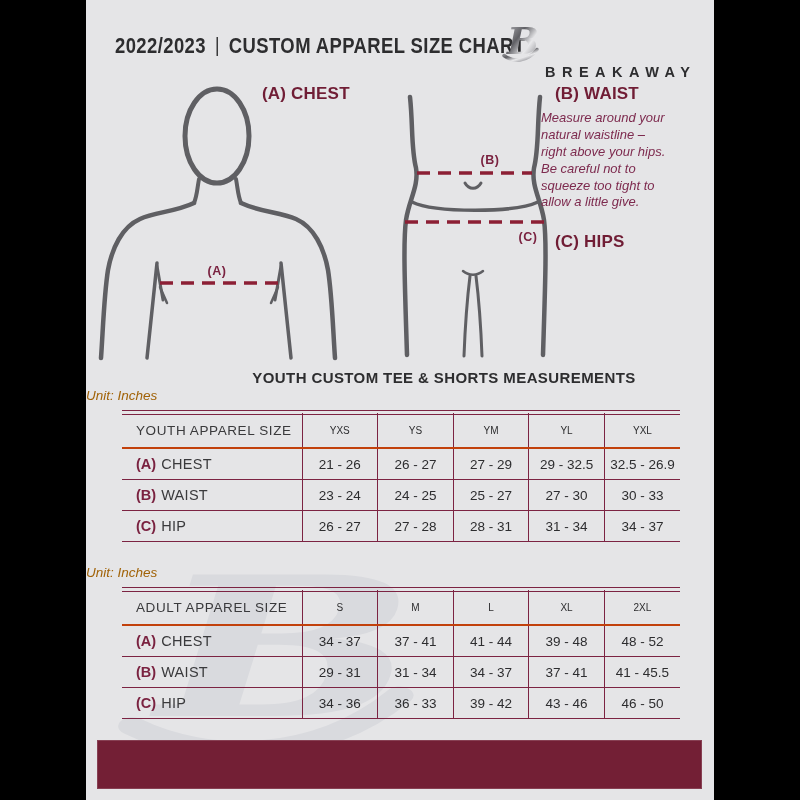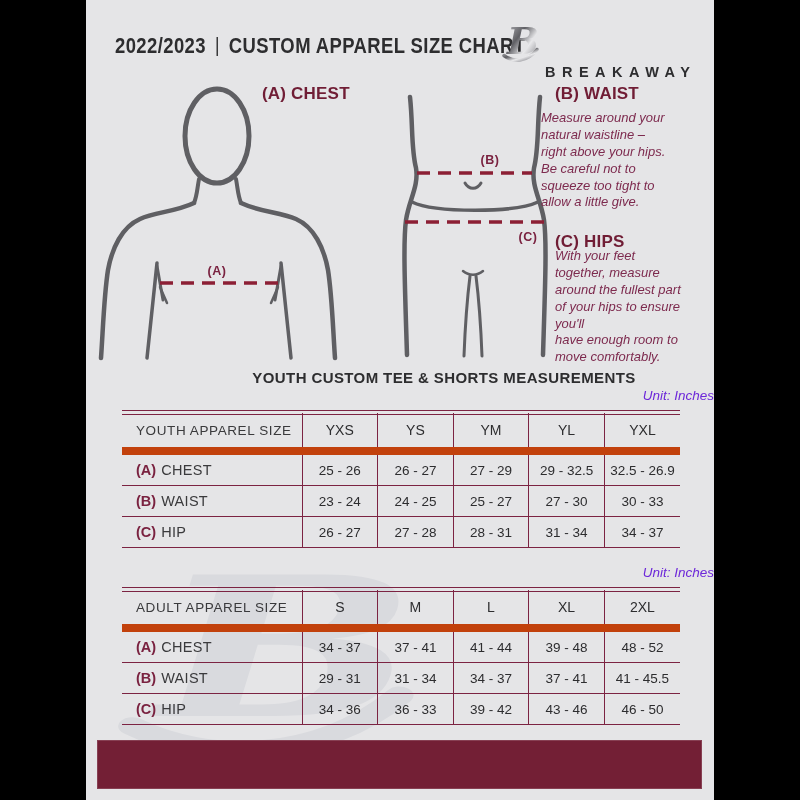--- a/index.html
+++ b/index.html
@@ -25,38 +25,38 @@
   
   .guide-heading{position:absolute;font-size:17px;font-weight:800;color:#701d35;letter-spacing:.2px;}
   .guide-body{position:absolute;font-size:13px;font-style:italic;color:#7d2a4e;line-height:1.3;white-space:pre-line;}
   #chest-heading{left:176px;top:84px;}   #chest-body{left:176px;top:110px;width:195px;}
   #waist-heading{left:469px;top:84px;}   #waist-body{left:455px;top:110px;width:175px;}
   #hips-heading{left:469px;top:232px;}   #hips-body{left:469px;top:248px;width:180px;}
 
   
   .section-title{position:absolute;left:0;width:716px;text-align:center;font-size:15px;font-weight:bold;
                  color:#2d2d2f;letter-spacing:.4px;}
-  .section-unit{position:absolute;left:0;width:628px;text-align:right;font-size:13.5px;font-style:italic;color:#6d28d9;}
+  .section-unit{position:absolute;left:0;width:628px;text-align:left;font-size:13.5px;font-style:italic;color:#a16207;}
   #youth-title{top:369px;} #youth-unit{top:388px;}
   #adult-title{top:546px;} #adult-unit{top:565px;}
 
   
   .dbl-line{position:absolute;left:36px;width:558px;height:3px;
             border-top:1px solid #7c2342;border-bottom:1px solid #7c2342;}
   #youth-dbl{top:410px;} #adult-dbl{top:587px;}
   .size-table{position:absolute;left:36px;width:558px;border-collapse:collapse;table-layout:fixed;}
   #youth-table{top:413px;} #adult-table{top:590px;}
   .size-table th,.size-table td{padding:0;height:30px;vertical-align:middle;text-align:center;font-weight:normal;}
   .size-table thead th{height:34px;}
-  .size-table thead tr{border-bottom:8px solid #c2410c;}
+  .size-table thead tr{border-bottom:2px solid #c2410c;}
   .size-table tbody tr{border-bottom:1.5px solid #7c2342;}
   .size-table th:not(:first-child),.size-table td:not(:first-child){border-left:1.5px solid #7c2342;}
   .cell-lbl{text-align:left !important;padding-left:14px !important;}
   .head-label{font-size:13.5px;color:#3a3a3c;letter-spacing:.6px;}
-  .head-size{font-size:14px;font-weight:700;color:#2d2d2f;}
+  .head-size{font-size:10px;font-weight:700;color:#2d2d2f;}
   .row-prefix{color:#7a2240;font-weight:800;font-size:14.5px;}
   .row-name{color:#3a3a3c;font-size:14.5px;margin-left:5px;letter-spacing:.3px;}
   .val{font-size:13.5px;color:#2d2d2f;}
 
   
   .bottom-bar{position:absolute;left:11px;top:740px;width:605px;height:49px;background:#731f35;
               box-shadow:inset 0 0 0 1px rgba(255,255,255,.15);}
 </style>
 </head>
 <body>
@@ -124,27 +124,20 @@
 
     <div class="guide-heading" id="chest-heading">(A) CHEST</div>
     <div class="guide-heading" id="waist-heading">(B) WAIST</div>
     <div class="guide-body" id="waist-body">Measure around your
 natural waistline –
 right above your hips.
 Be careful not to
 squeeze too tight to
 allow a little give.</div>
     <div class="guide-heading" id="hips-heading">(C) HIPS</div>
-    <div class="guide-body" id="hips-body">With your feet
-together, measure
-around the fullest part
-of your hips to ensure
-you'll
-have enough room to
-move comfortably.</div>
 
     <div class="section-title" id="youth-title">YOUTH CUSTOM TEE &amp; SHORTS MEASUREMENTS</div>
     <div class="section-unit" id="youth-unit">Unit: Inches</div>
     <div class="dbl-line" id="youth-dbl"></div>
     <table class="size-table" id="youth-table">
       <colgroup>
           <col style="width:180px">
           <col>
           <col>
           <col>
@@ -157,21 +150,21 @@
           <th class="head-size">YXS</th>
           <th class="head-size">YS</th>
           <th class="head-size">YM</th>
           <th class="head-size">YL</th>
           <th class="head-size">YXL</th>
         </tr>
       </thead>
       <tbody>
         <tr>
           <td class="cell-lbl"><span class="row-prefix">(A)</span><span class="row-name">CHEST</span></td>
-          <td class="val">25 - 26</td>
+          <td class="val">21 - 26</td>
           <td class="val">26 - 27</td>
           <td class="val">27 - 29</td>
           <td class="val">29 - 32.5</td>
           <td class="val">32.5 - 26.9</td>
         </tr>
         <tr>
           <td class="cell-lbl"><span class="row-prefix">(B)</span><span class="row-name">WAIST</span></td>
           <td class="val">23 - 24</td>
           <td class="val">24 - 25</td>
           <td class="val">25 - 27</td>

